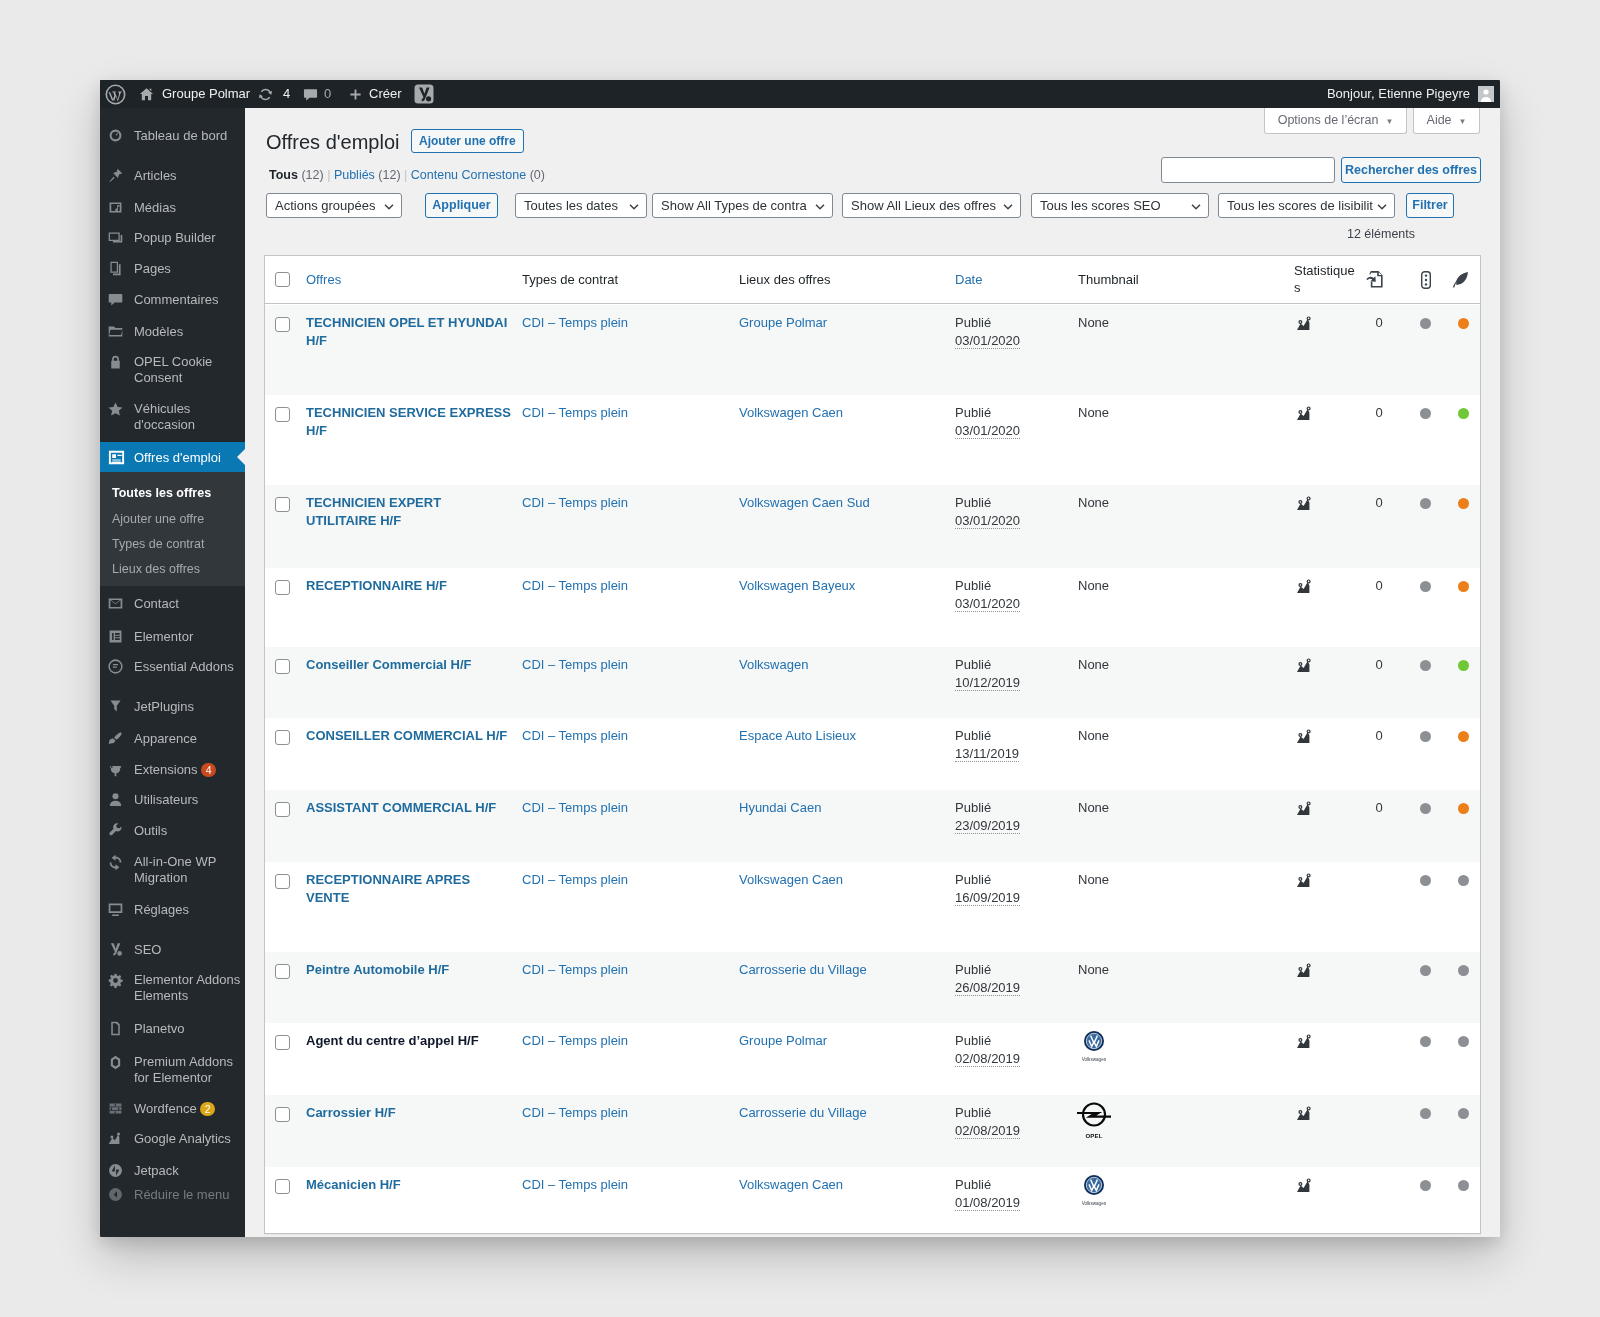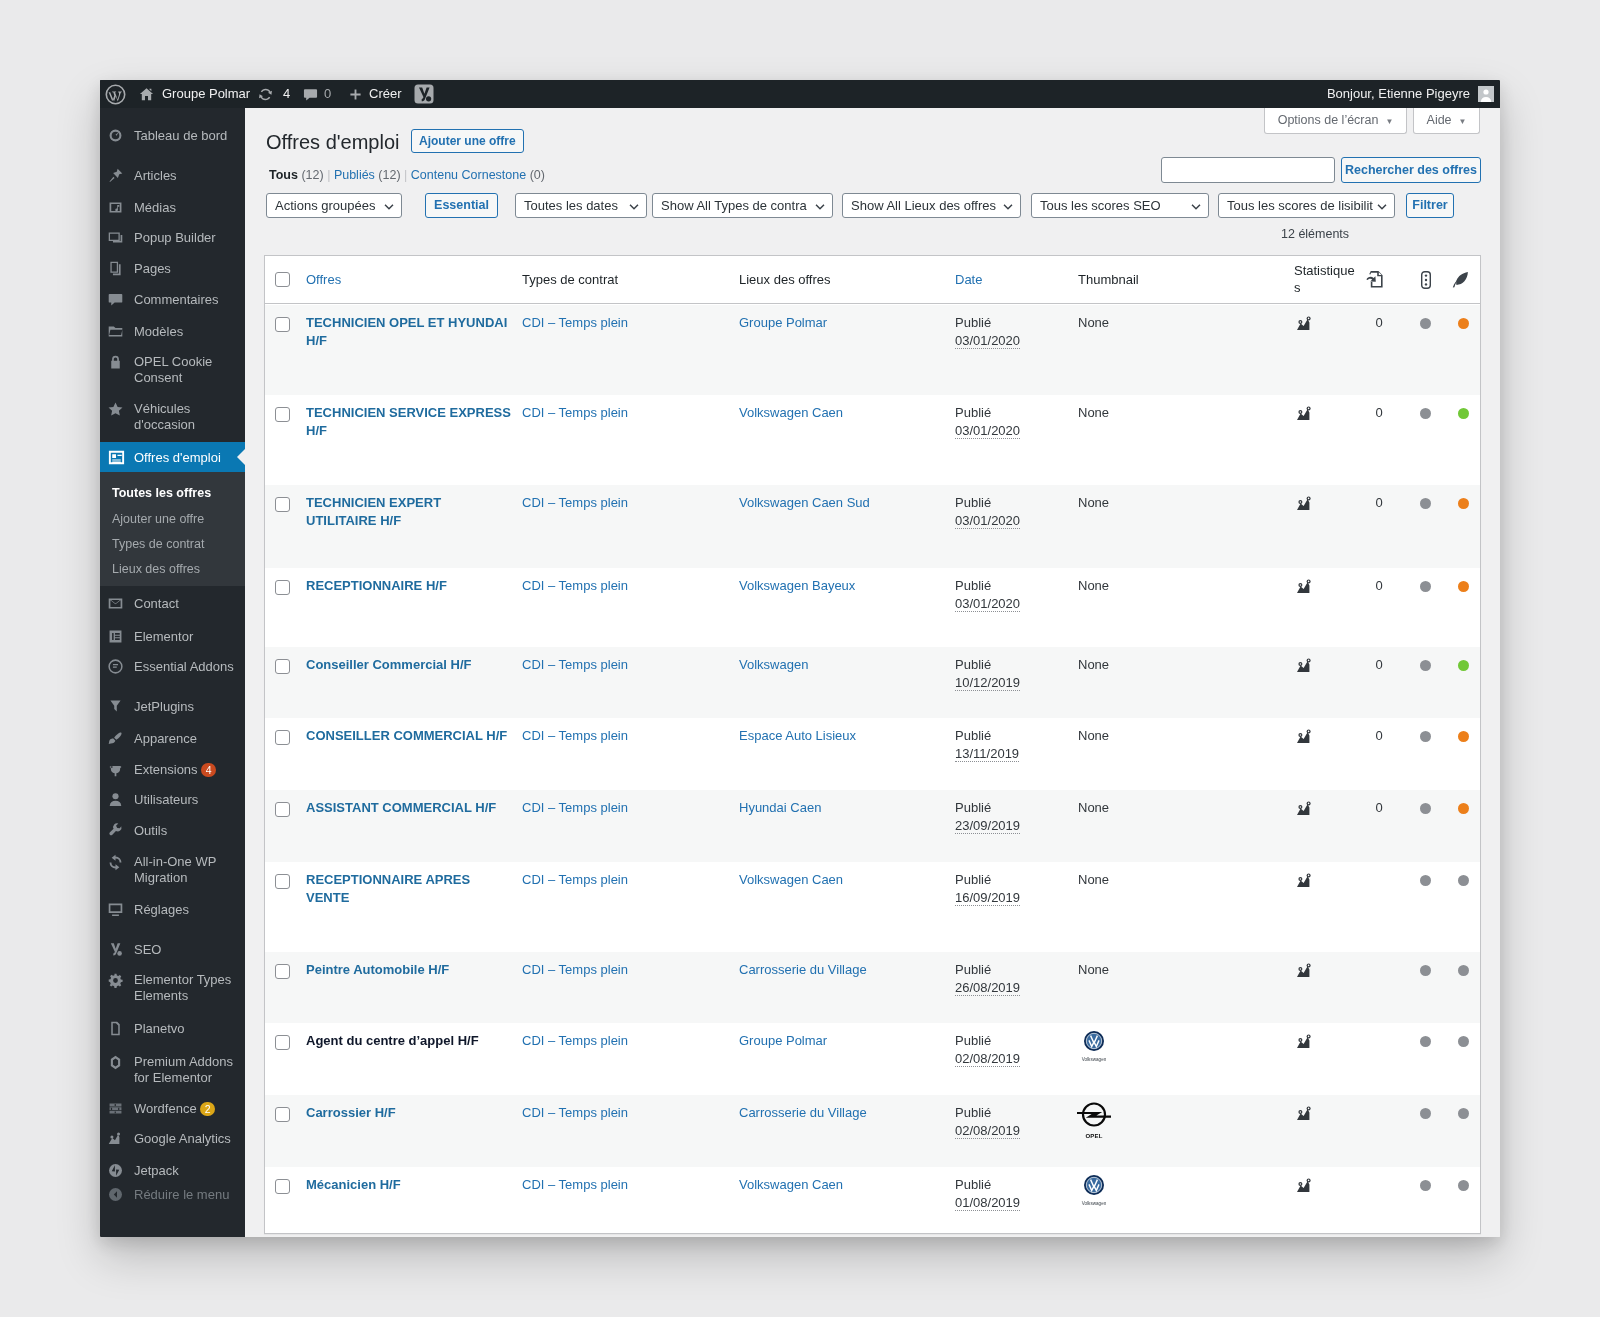--- a/index.html
+++ b/index.html
@@ -170,21 +170,21 @@
         <svg width="17" height="17" viewBox="0 0 20 20" style="top:-1px">
           <path d="M4.5 2.5 L8 2.5 L10.2 9 L12.5 2.5 L15.7 2.5 L10.8 14.8 C10.2 16.3 9.2 17 7.4 17.1 L7.4 14.6 C8.3 14.5 8.7 14.2 9 13.3 L9.2 12.6 L4.5 2.5 Z" fill="#868c92"></path>
           <circle cx="14.8" cy="14.6" r="2.7" fill="#868c92"></circle>
         </svg>
         <span class="txt">SEO</span>
       </div>
 <div class="mi" style="top:892px;">
         <svg width="17" height="17" viewBox="0 0 20 20" style="top:0px">
           <path d="M8.8 2h2.4l.4 2.1 1.7.7 1.8-1.2 1.7 1.7-1.2 1.8.7 1.7 2.1.4v2.4l-2.1.4-.7 1.7 1.2 1.8-1.7 1.7-1.8-1.2-1.7.7-.4 2.1H8.8l-.4-2.1-1.7-.7-1.8 1.2-1.7-1.7 1.2-1.8-.7-1.7L2 11.2V8.8l2.1-.4.7-1.7-1.2-1.8 1.7-1.7 1.8 1.2 1.7-.7zM10 7.2a2.8 2.8 0 1 0 0 5.6 2.8 2.8 0 0 0 0-5.6z" fill="#868c92"></path>
         </svg>
-        <span class="txt">Elementor Types Elements</span>
+        <span class="txt">Elementor Addons Elements</span>
       </div>
 <div class="mi" style="top:941px;">
         <svg width="17" height="17" viewBox="0 0 20 20" style="top:-1px">
           <path d="M5 2h7l3 3v13H5zm1.8 1.8v12.4h6.4V6.5L10.5 3.8z" fill="#868c92"></path>
         </svg>
         <span class="txt">Planetvo</span>
       </div>
 <div class="mi" style="top:974px;">
         <svg width="17" height="17" viewBox="0 0 20 20" style="top:0px">
           <path d="M10 2l5.5 4v8L10 18l-5.5-4V6zm0 3.2L7 7.4v5.2l3 2.2 3-2.2V7.4z" fill="#868c92"></path>
@@ -228,21 +228,21 @@
       <h1 style="position:absolute;left:166px;top:51px;font-size:20px;font-weight:400;color:#23282d;font-family:'Liberation Sans',sans-serif">Offres d'emploi</h1>
       <div class="btn2" style="left:311px;top:49px;height:24px;line-height:22px;padding:0 7px;font-weight:600;font-size:12px">Ajouter une offre</div>
       <div style="position:absolute;left:169px;top:88px;font-size:12.5px;color:#646970"><b style="color:#1d2327">Tous</b> <span>(12)</span> <span style="color:#c3c4c7">|</span> <a class="lnk">Publiés</a> <span>(12)</span> <span style="color:#c3c4c7">|</span> <a class="lnk">Contenu Cornestone</a> <span>(0)</span></div>
       <div style="position:absolute;left:1061px;top:77px;width:174px;height:26px;background:#fff;border:1px solid #7e8993;border-radius:3px"></div>
       <div class="btn2" style="left:1241px;top:77px;width:140px;height:26px;line-height:24px;font-weight:bold">Rechercher des offres</div>
       <div class="sel" style="left:166px;top:113px;width:136px">Actions groupées<span class="ch">
           <svg width="10" height="6" viewBox="0 0 10 6" style="display:block">
             <path d="M1 0.8 L5 4.8 L9 0.8" stroke="#3c434a" stroke-width="1.5" fill="none"></path>
           </svg>
         </span></div>
-      <div class="btn2" style="left:325px;top:113px;width:73px;height:25px;line-height:23px;font-weight:bold">Essential</div>
+      <div class="btn2" style="left:325px;top:113px;width:73px;height:25px;line-height:23px;font-weight:bold">Appliquer</div>
       <div class="sel" style="left:415px;top:113px;width:132px">Toutes les dates<span class="ch">
           <svg width="10" height="6" viewBox="0 0 10 6" style="display:block">
             <path d="M1 0.8 L5 4.8 L9 0.8" stroke="#3c434a" stroke-width="1.5" fill="none"></path>
           </svg>
         </span></div>
       <div class="sel" style="left:552px;top:113px;width:181px;padding-right:22px">Show All Types de contra<span class="ch">
           <svg width="10" height="6" viewBox="0 0 10 6" style="display:block">
             <path d="M1 0.8 L5 4.8 L9 0.8" stroke="#3c434a" stroke-width="1.5" fill="none"></path>
           </svg>
         </span></div>
@@ -255,21 +255,21 @@
           <svg width="10" height="6" viewBox="0 0 10 6" style="display:block">
             <path d="M1 0.8 L5 4.8 L9 0.8" stroke="#3c434a" stroke-width="1.5" fill="none"></path>
           </svg>
         </span></div>
       <div class="sel" style="left:1118px;top:113px;width:177px;padding-right:22px">Tous les scores de lisibilit<span class="ch">
           <svg width="10" height="6" viewBox="0 0 10 6" style="display:block">
             <path d="M1 0.8 L5 4.8 L9 0.8" stroke="#3c434a" stroke-width="1.5" fill="none"></path>
           </svg>
         </span></div>
       <div class="btn2" style="left:1306px;top:113px;width:48px;height:25px;line-height:23px;font-weight:bold">Filtrer</div>
-      <div style="position:absolute;left:1181px;top:147px;width:200px;text-align:left;font-size:12.5px;color:#3c434a">12 éléments</div>
+      <div style="position:absolute;left:1181px;top:147px;width:200px;text-align:center;font-size:12.5px;color:#3c434a">12 éléments</div>
       <div class="tbl">
         <div style="position:absolute;left:0;top:0;width:1215px;height:48px;border-bottom:1px solid #c3c4c7;background:#fff">
           <div class="cb" style="left:10px;top:16px"></div>
           <div class="cell lnk" style="left:41px;top:15px">Offres</div>
           <div class="cell" style="left:257px;top:15px;color:#1d2327">Types de contrat</div>
           <div class="cell" style="left:474px;top:15px;color:#1d2327">Lieux des offres</div>
           <div class="cell lnk" style="left:690px;top:15px">Date</div>
           <div class="cell" style="left:813px;top:15px;color:#1d2327">Thumbnail</div>
           <div class="cell" style="left:1029px;top:6px;width:66px;color:#1d2327;line-height:17px;word-break:break-all">Statistiques</div>
           <div style="position:absolute;left:1100px;top:14px"><svg width="20" height="19" viewBox="0 0 20 19">

